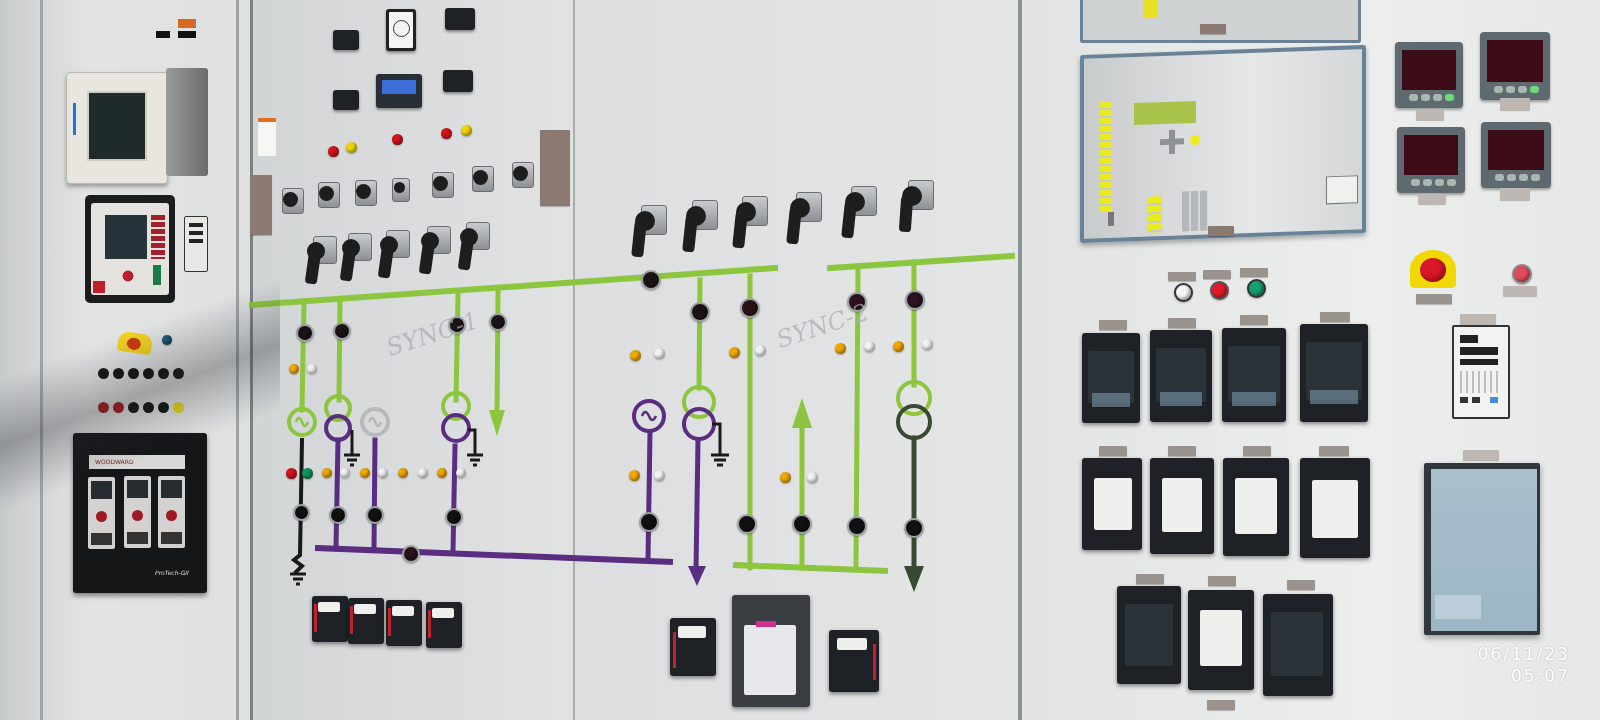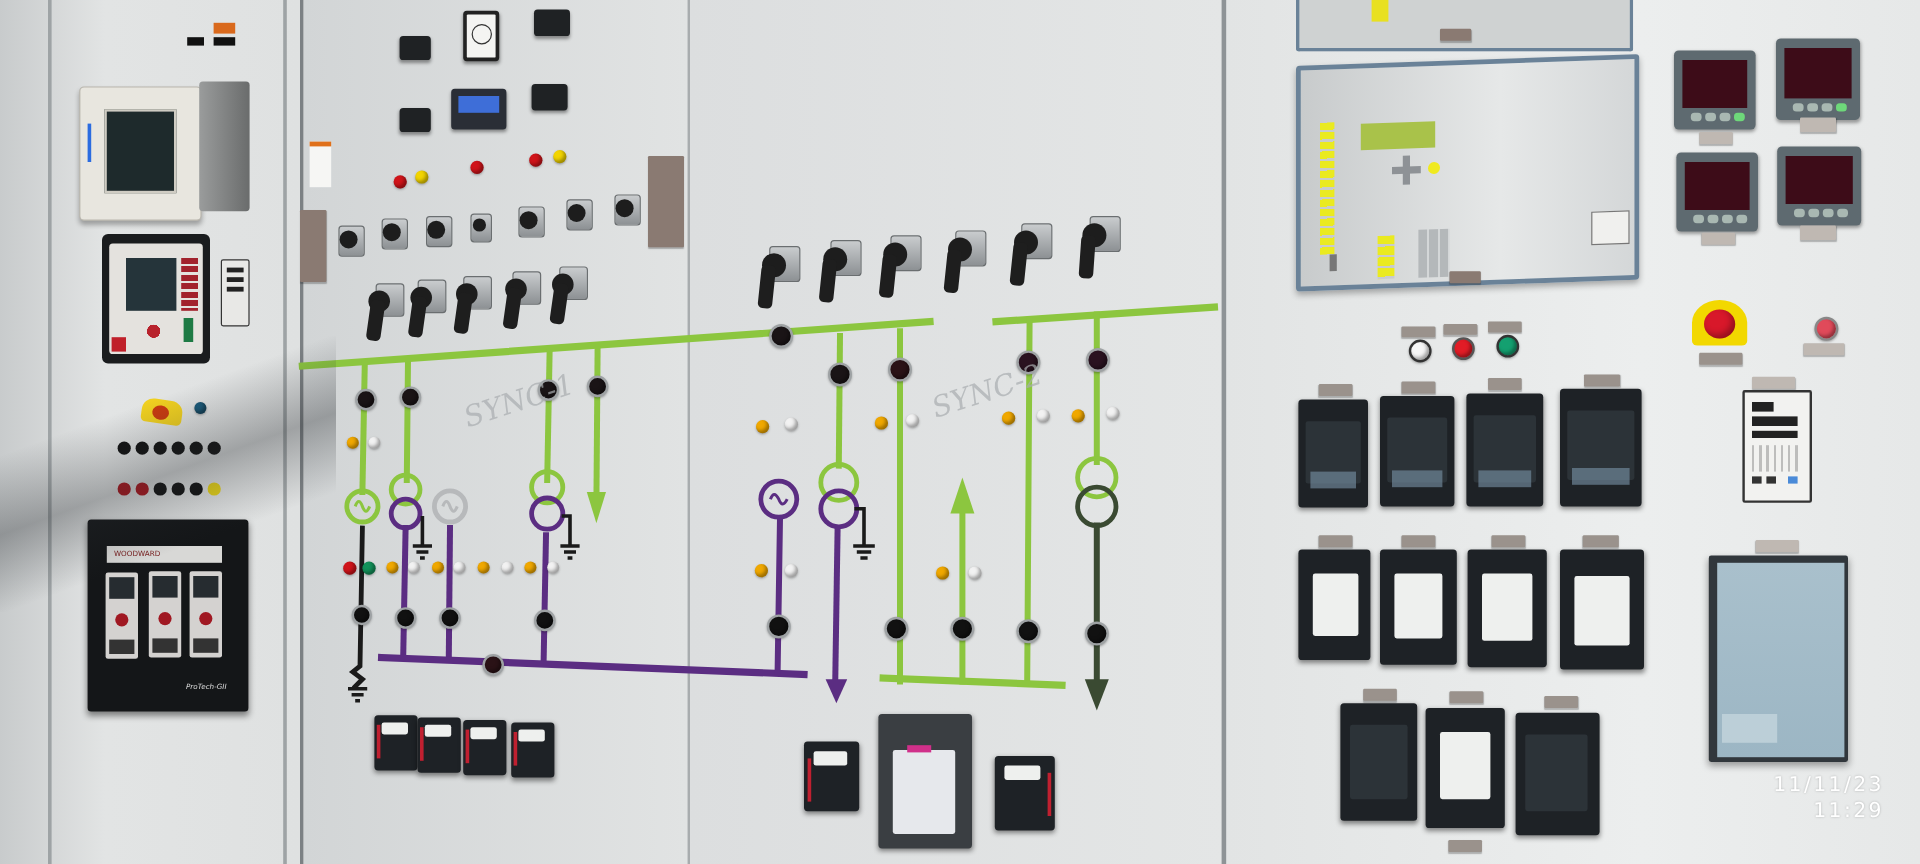--- a/index.html
+++ b/index.html
@@ -506,18 +506,18 @@
   <div class="plate" style="left:1207px;top:700px;width:28px;height:10px;background:#9a928c;"></div>
 
   <div class="plate" style="left:1463px;top:450px;width:36px;height:10px;background:#bfb8b2;"></div>
   <div style="position:absolute;left:1424px;top:463px;width:116px;height:172px;background:#31373c;border-radius:2px;box-shadow:0 3px 6px rgba(0,0,0,0.35);">
     <div style="position:absolute;left:7px;top:6px;width:106px;height:162px;background:linear-gradient(#a9c0cc,#9cb6c4);">
       <div style="position:absolute;left:4px;top:126px;width:46px;height:24px;background:#c9d8e0;opacity:0.7;"></div>
     </div>
   </div>
 
   <div class="stamp" style="top:643px;">
-    <div>11/11/23</div>
-    <div>11:29</div>
+    <div>06/11/23</div>
+    <div>05:07</div>
   </div>
 
   <div style="position:absolute;left:0;top:280px;width:280px;height:230px;background:linear-gradient(160deg,rgba(0,0,0,0) 30%,rgba(40,44,48,0.35) 50%,rgba(0,0,0,0) 70%);pointer-events:none;"></div>
 </div>
 
 </body></html>

